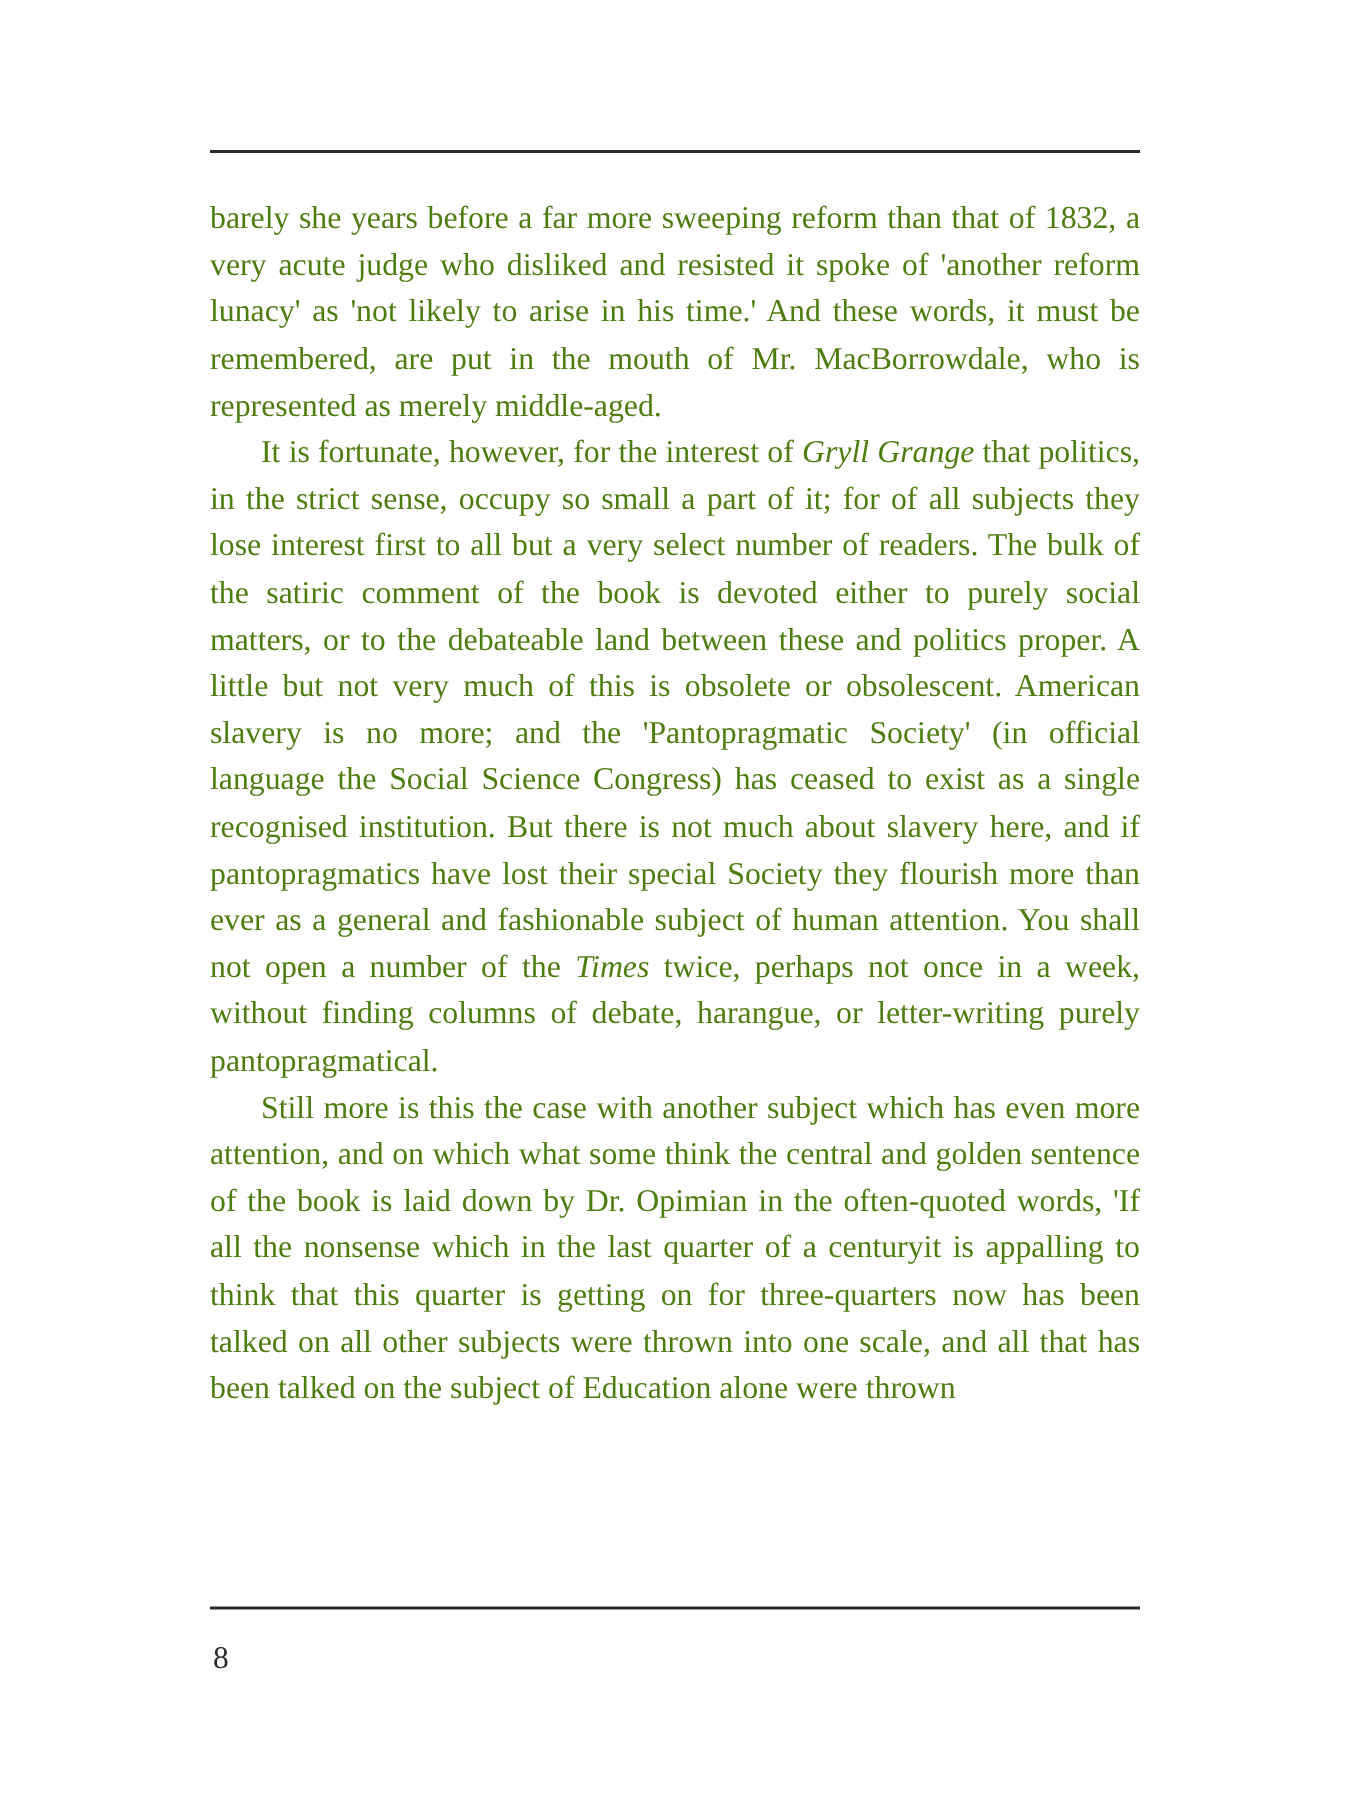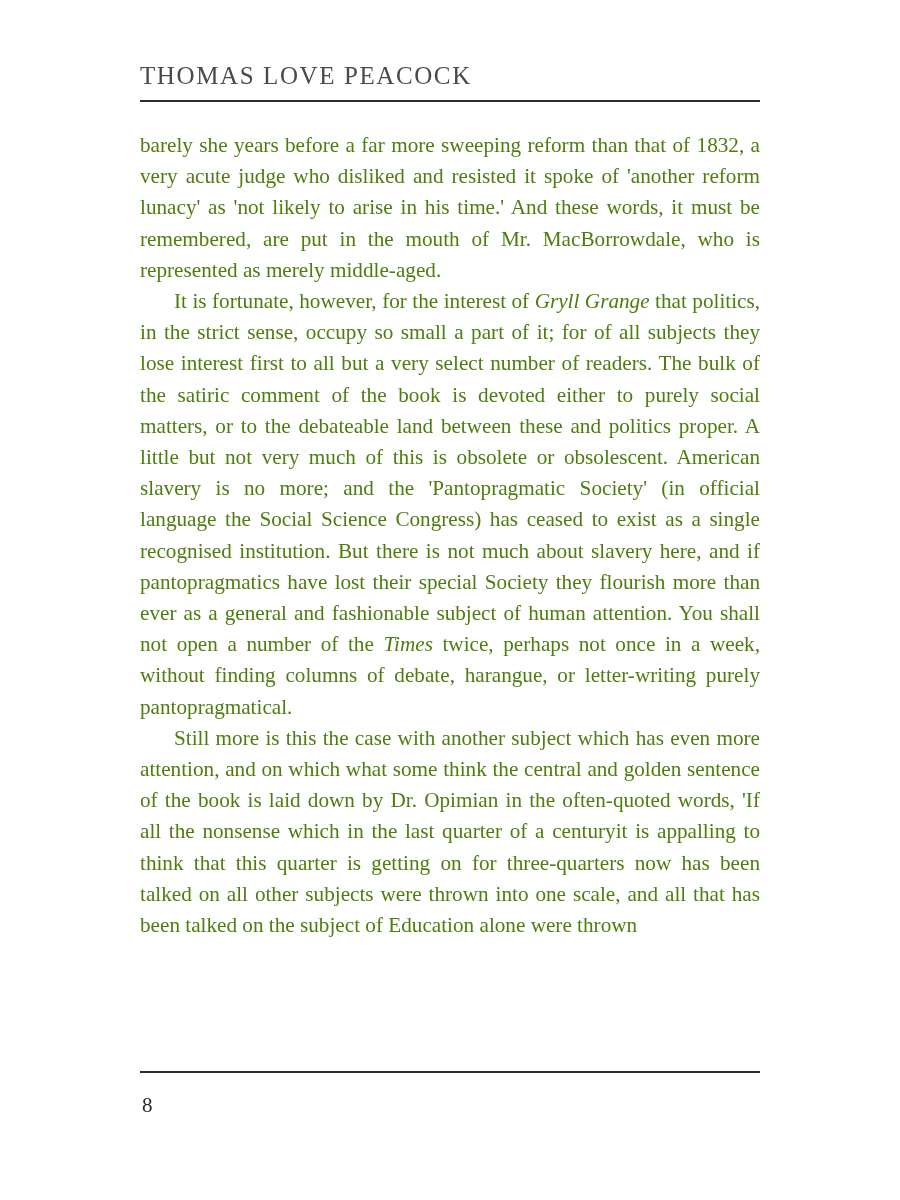--- a/index.html
+++ b/index.html
@@ -84,21 +84,20 @@
     font-style: italic;
   }
 </style>
 </head>
 <body>
 
 <div class="page">
 
   <div class="content">
 
-    <div class="running-head">Thomas Love Peacock</div>
 
     <div class="rule-top"></div>
 
     <div class="body-text">
       <p><span>barely she years before a far more sweeping reform than that of 1832, a very acute judge who disliked and resisted it spoke of 'another reform lunacy' as 'not likely to arise in his time.' And these words, it must be remembered, are put in the mouth of Mr. MacBorrowdale, who is represented as merely middle-aged.</span></p>
       <p class="indent"><span>It is fortunate, however, for the interest of <span class="it">Gryll Grange</span> that politics, in the strict sense, occupy so small a part of it; for of all subjects they lose interest first to all but a very select number of readers. The bulk of the satiric comment of the book is devoted either to purely social matters, or to the debateable land between these and politics proper. A little but not very much of this is obsolete or obsolescent. American slavery is no more; and the 'Pantopragmatic Society' (in official language the Social Science Congress) has ceased to exist as a single recognised institution. But there is not much about slavery here, and if pantopragmatics have lost their special Society they flourish more than ever as a general and fashionable subject of human attention. You shall not open a number of the <span class="it">Times</span> twice, perhaps not once in a week, without finding columns of debate, harangue, or letter-writing purely pantopragmatical.</span></p>
       <p class="indent"><span>Still more is this the case with another subject which has even more attention, and on which what some think the central and golden sentence of the book is laid down by Dr. Opimian in the often-quoted words, 'If all the nonsense which in the last quarter of a centuryit is appalling to think that this quarter is getting on for three-quarters now has been talked on all other subjects were thrown into one scale, and all that has been talked on the subject of Education alone were thrown</span></p>
     </div>
 
     <div class="rule-bottom"></div>

